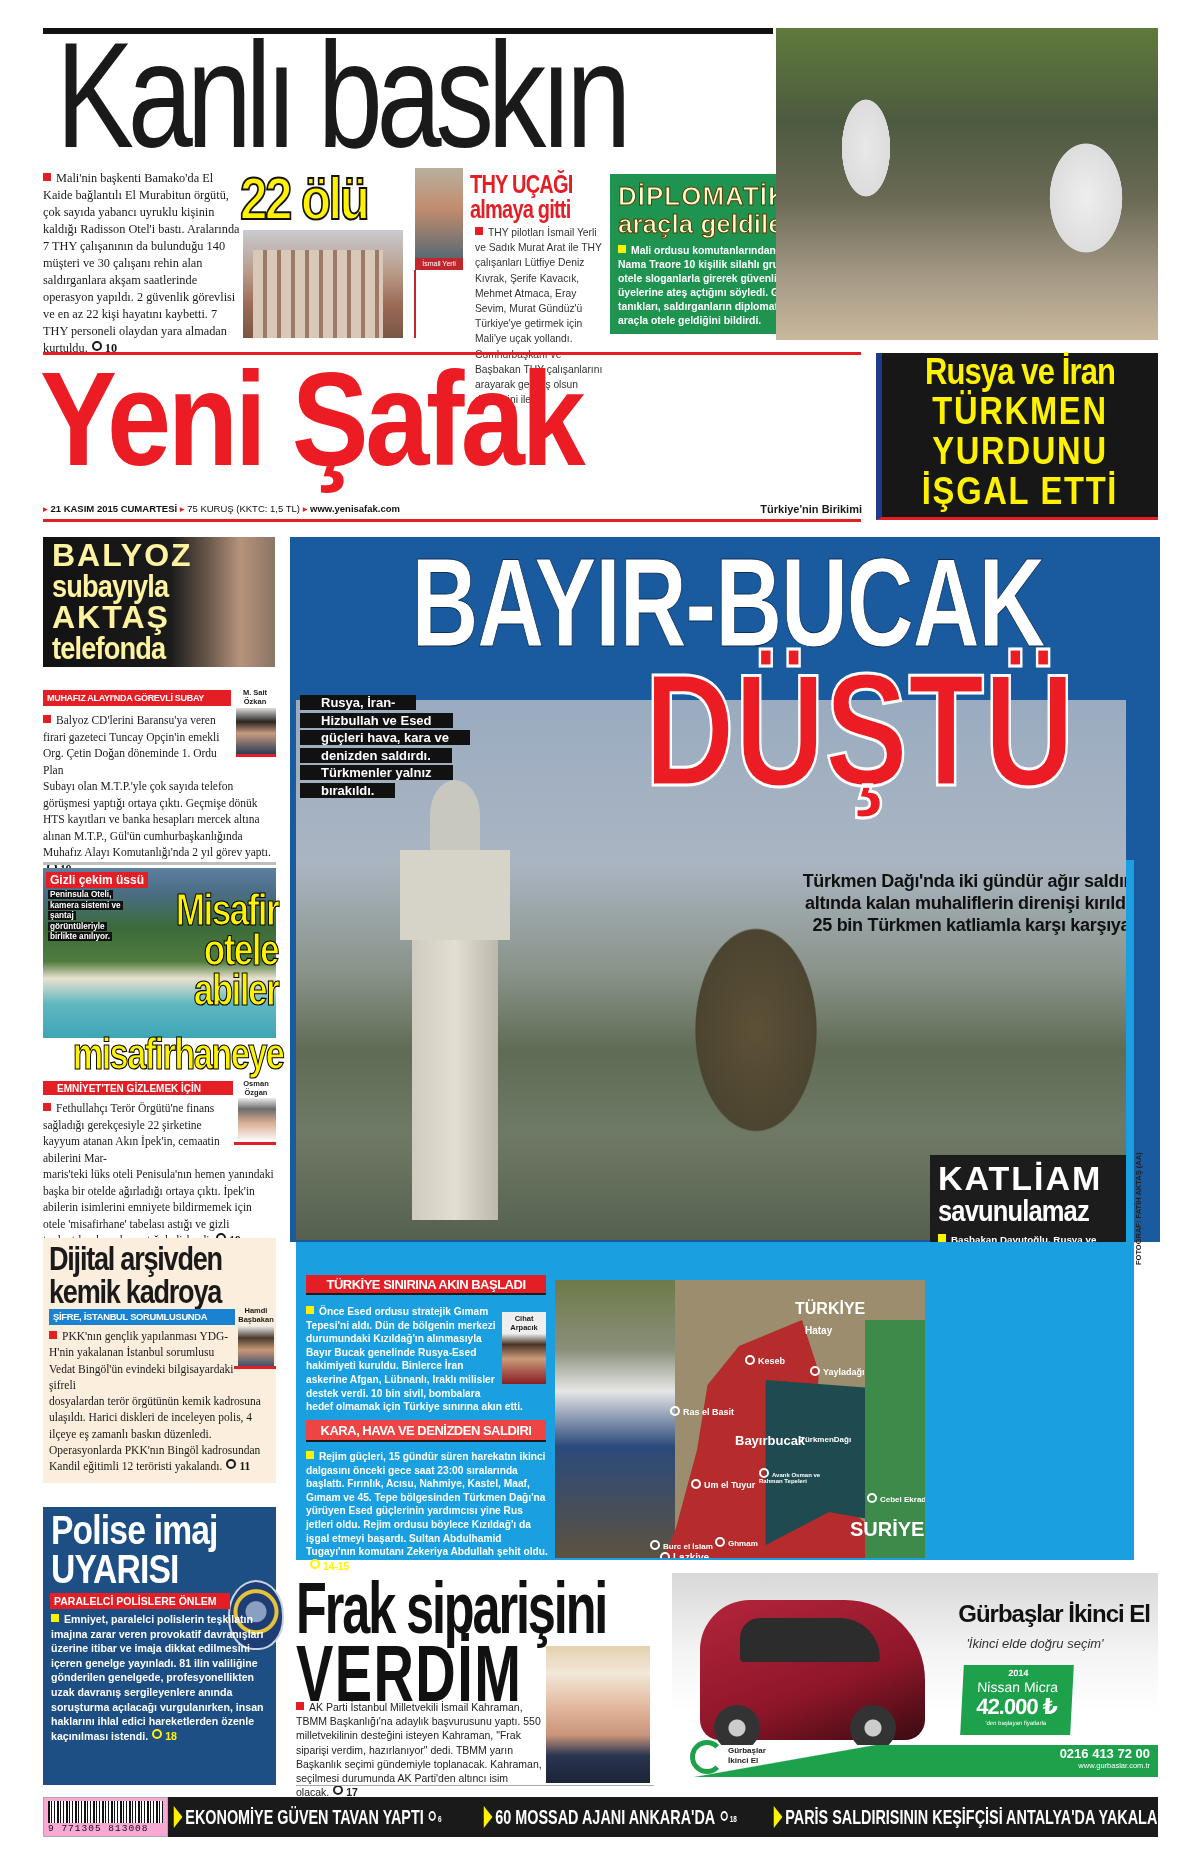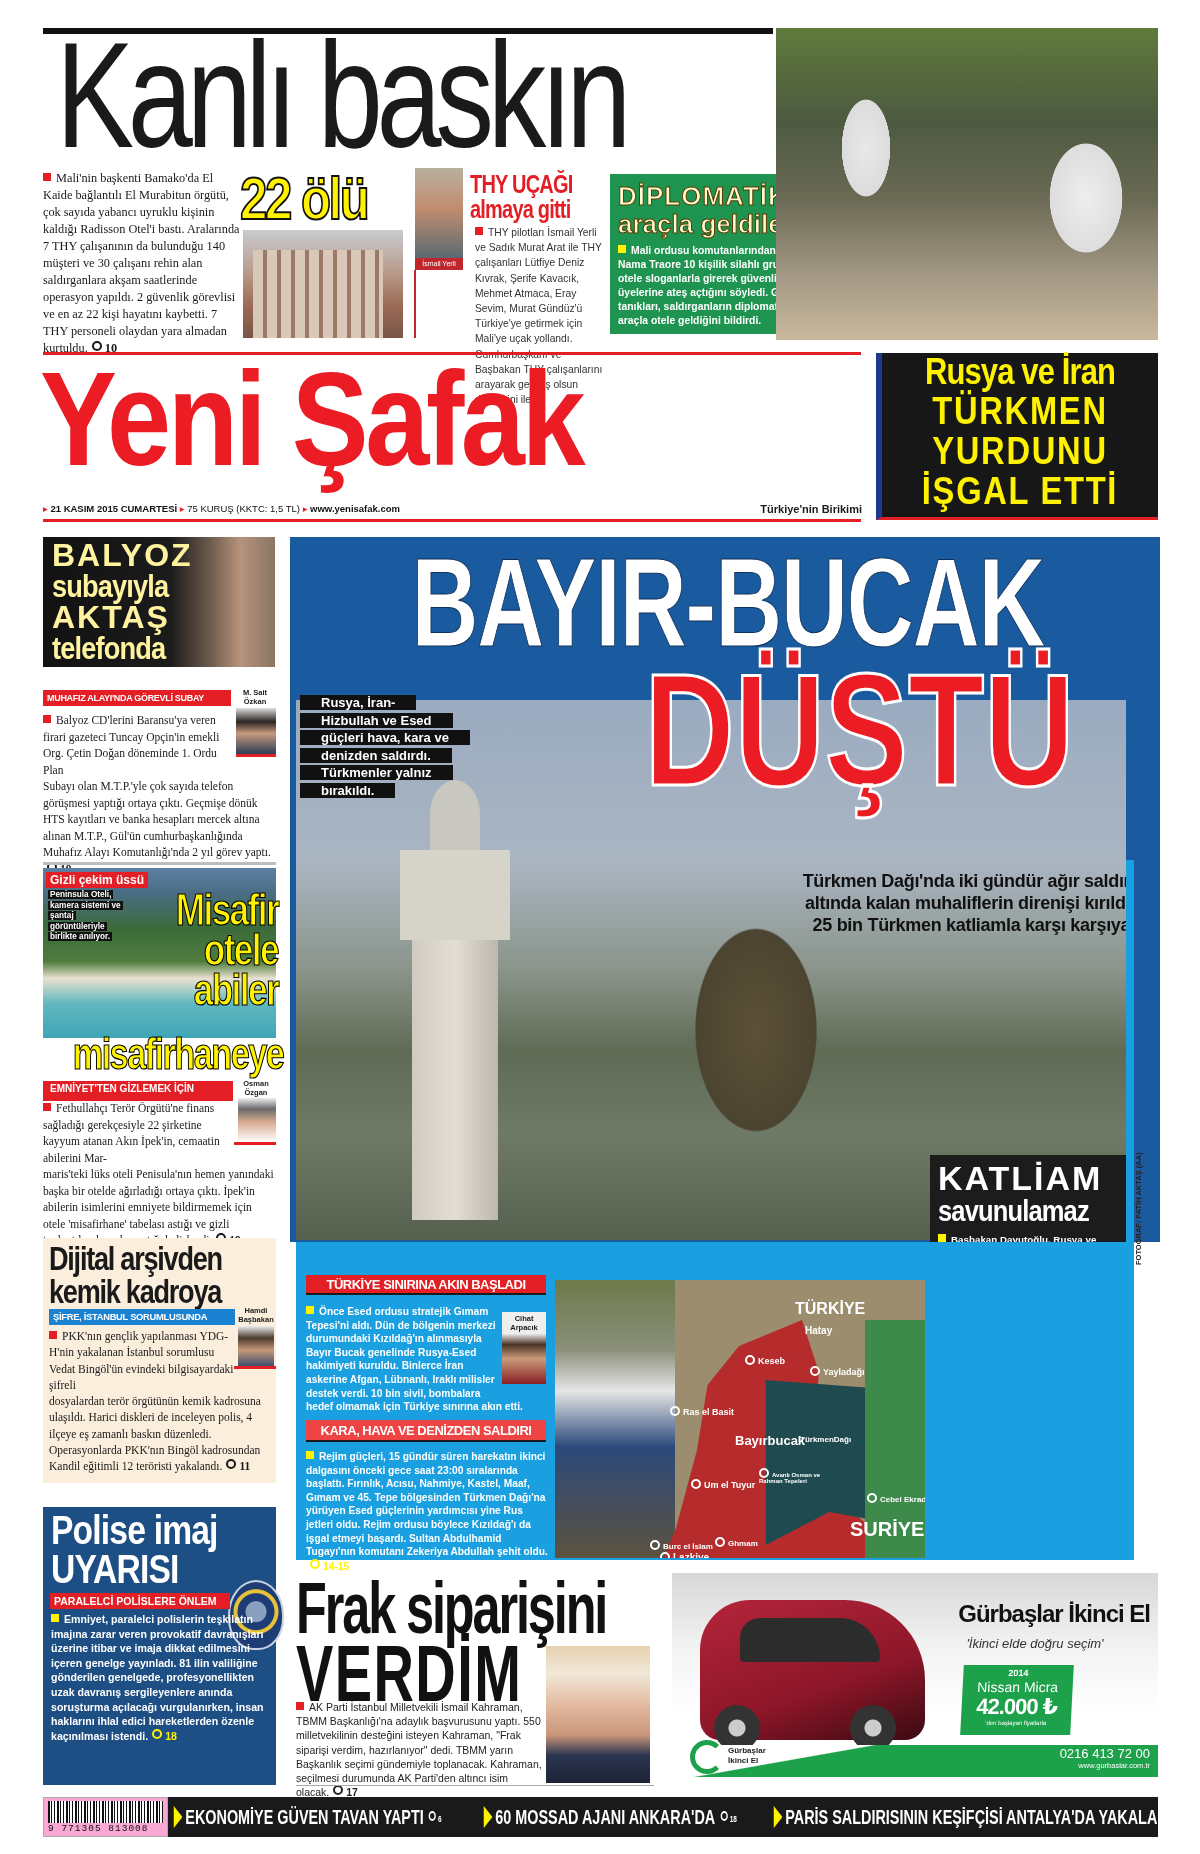--- a/index.html
+++ b/index.html
@@ -68,21 +68,21 @@
 #hr1{left:43px;top:862px;width:233px;height:3px;background:#bdbdbd}
 
 #misafir-photo{left:43px;top:868px;width:233px;height:170px;background:linear-gradient(180deg,#5d7fa1 0%,#4a6d84 15%,#3b6b3a 35%,#4f7c3e 55%,#e9e1cf 65%,#5fb7c0 80%,#3fa6b5 100%)}
 #misafir-tag{left:46px;top:872px;background:#e31e24;color:#fff;font-size:12px;font-weight:bold;padding:1px 4px;line-height:14px}
 #misafir-cap{left:48px;top:890px;width:80px;font-size:8.2px;font-weight:bold;color:#fff;line-height:10.5px}
 #misafir-cap span{background:#111;padding:0 2px;box-decoration-break:clone;-webkit-box-decoration-break:clone}
 #misafir-head{left:120px;top:890px;width:158px;text-align:right;font-weight:900;color:#fff200;-webkit-text-stroke:1.2px #000;font-size:44px;line-height:40px;letter-spacing:-2px}
 #misafir-head span{display:block;transform:scaleX(.8);transform-origin:right center;white-space:nowrap}
 #misafir-l4{left:43px;top:1034px;width:233px;text-align:center;font-weight:900;color:#fff200;-webkit-text-stroke:1.2px #000;font-size:44px;line-height:40px;letter-spacing:-2px;white-space:nowrap}
 #misafir-l4 span{display:inline-block;transform:scaleX(.78);transform-origin:center}
-#emniyet-tag{left:43px;top:1081px;width:190px;height:20px;background:#e31e24;color:#fff;font-size:10px;font-weight:bold;line-height:16px;padding-left:7px;white-space:nowrap}
+#emniyet-tag{left:43px;top:1081px;width:190px;height:14px;background:#e31e24;color:#fff;font-size:10px;font-weight:bold;line-height:16px;padding-left:14px;white-space:nowrap}
 #osman-label{left:236px;top:1079px;width:40px;font-size:7.5px;font-weight:bold;text-align:center;line-height:9px}
 #osman-photo{left:238px;top:1098px;width:38px;height:44px;background:linear-gradient(180deg,#eee 0%,#6b6b6b 25%,#d7ab90 55%,#fff 100%)}
 #osman-rule{left:234px;top:1142px;width:42px;height:3px;background:#e31e24}
 #misafir-body{left:43px;top:1100px;width:233px;font-size:11.5px;line-height:16.5px}
 #misafir-body .indent{display:block;width:190px}
 
 #dijital-box{left:43px;top:1238px;width:233px;height:245px;background:#fbeedc;padding:4px 6px}
 #dijital-head{font-weight:900;font-size:33px;line-height:33px;letter-spacing:-1.5px;white-space:nowrap}
 #dijital-head span{display:block;transform:scaleX(.82);transform-origin:left center}
 #sifre-tag{left:49px;top:1309px;width:186px;height:16px;background:#1a82d1;color:#fff;font-size:9.4px;font-weight:bold;line-height:16px;padding-left:4px;white-space:nowrap;letter-spacing:-.3px}
@@ -163,21 +163,21 @@
 #ad-title{left:900px;top:1600px;width:250px;font-size:24px;font-weight:bold;color:#111;letter-spacing:-1px;text-align:right;white-space:nowrap}
 #ad-slogan{left:935px;top:1636px;width:200px;font-size:13px;color:#333;text-align:center;font-style:italic}
 #ad-price-box{left:962px;top:1665px;width:110px;height:70px;background:#1da14b;color:#fff;text-align:center;transform:skewX(-3deg)}
 #ad-year{font-size:9px;font-weight:bold;line-height:11px;padding-top:3px}
 #ad-model{font-size:14px;line-height:16px}
 #ad-price{font-size:22px;font-weight:900;line-height:24px;letter-spacing:-1px}
 #ad-pricenote{font-size:6px;line-height:8px}
 #ad-footer{left:672px;top:1745px;width:486px;height:32px;background:linear-gradient(170deg,#fff 0 30%,#1da14b 31% 100%)}
 #ad-logo{left:690px;top:1740px;width:34px;height:34px;border:5px solid #1da14b;border-radius:50%;border-right-color:transparent}
 #ad-logoname{left:728px;top:1746px;font-size:8px;font-weight:bold;line-height:10px;color:#222}
-#ad-phone{left:1020px;top:1747px;width:130px;text-align:right;font-size:13px;font-weight:normal;color:#fff;line-height:14px}
+#ad-phone{left:1020px;top:1747px;width:130px;text-align:right;font-size:13px;font-weight:bold;color:#fff;line-height:14px}
 #ad-web{left:1020px;top:1761px;width:130px;text-align:right;font-size:7.5px;color:#fff}
 
 
 #barcode{left:43px;top:1797px;width:125px;height:40px;background:#f9a8d4;border:1px solid #aaa;padding:3px 4px}
 #barcode .bars{height:22px;background:repeating-linear-gradient(90deg,#111 0 2px,#fff 2px 3px,#111 3px 4px,#fff 4px 6px,#111 6px 7px,#fff 7px 9px)}
 #barcode .num{font-size:9.5px;letter-spacing:1px;line-height:11px;font-family:"Liberation Mono",monospace;color:#111}
 #ticker{left:168px;top:1797px;width:990px;height:40px;background:#1a1a1a;color:#fff;display:flex;align-items:center;font-weight:900;font-size:20px;white-space:nowrap;overflow:hidden}
 .tick{display:inline-flex;align-items:center;transform:scaleX(.72);transform-origin:left center;margin-right:-70px}
 .tick-arrow{display:inline-block;width:0;height:0;border-top:11px solid transparent;border-bottom:11px solid transparent;border-left:12px solid #fff200;margin:0 4px 0 8px}
 .tick .pg{font-size:9px;font-weight:bold;margin-left:3px}

